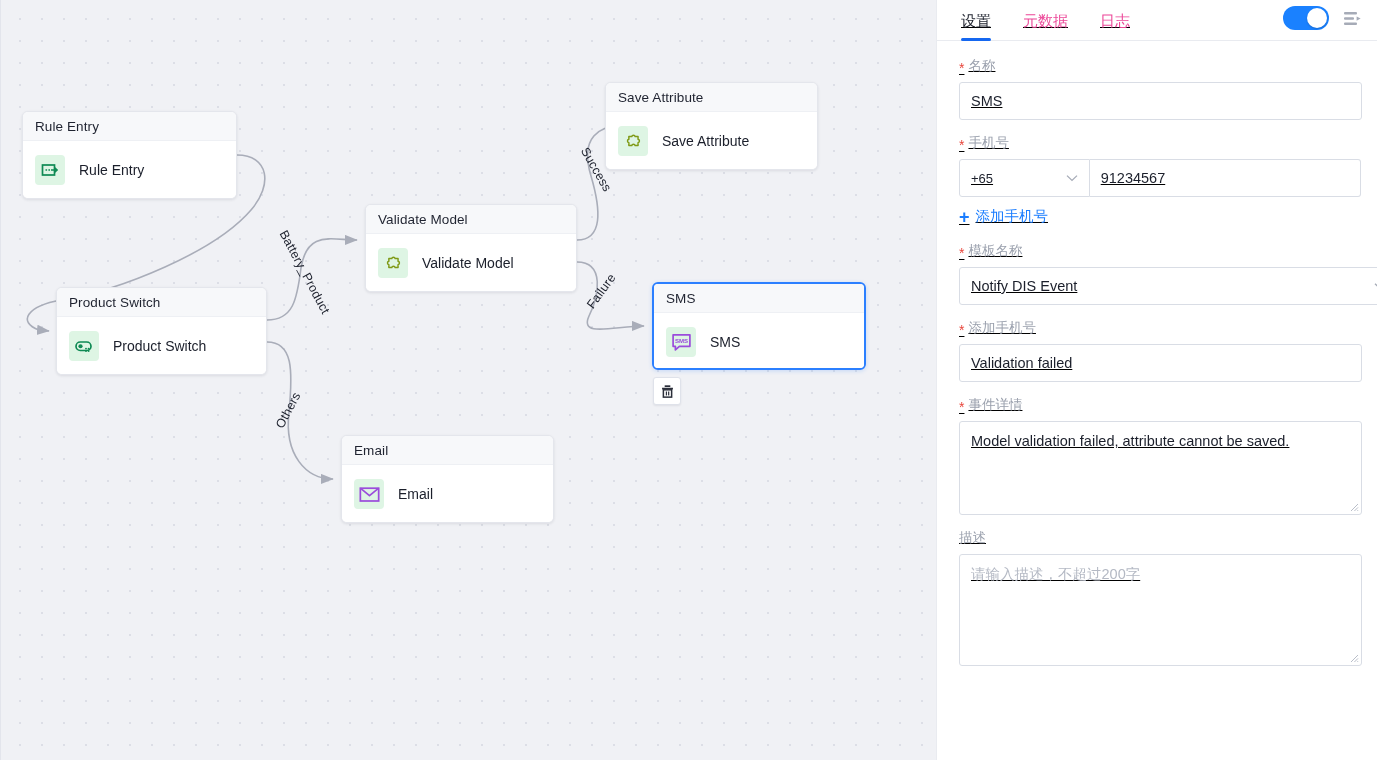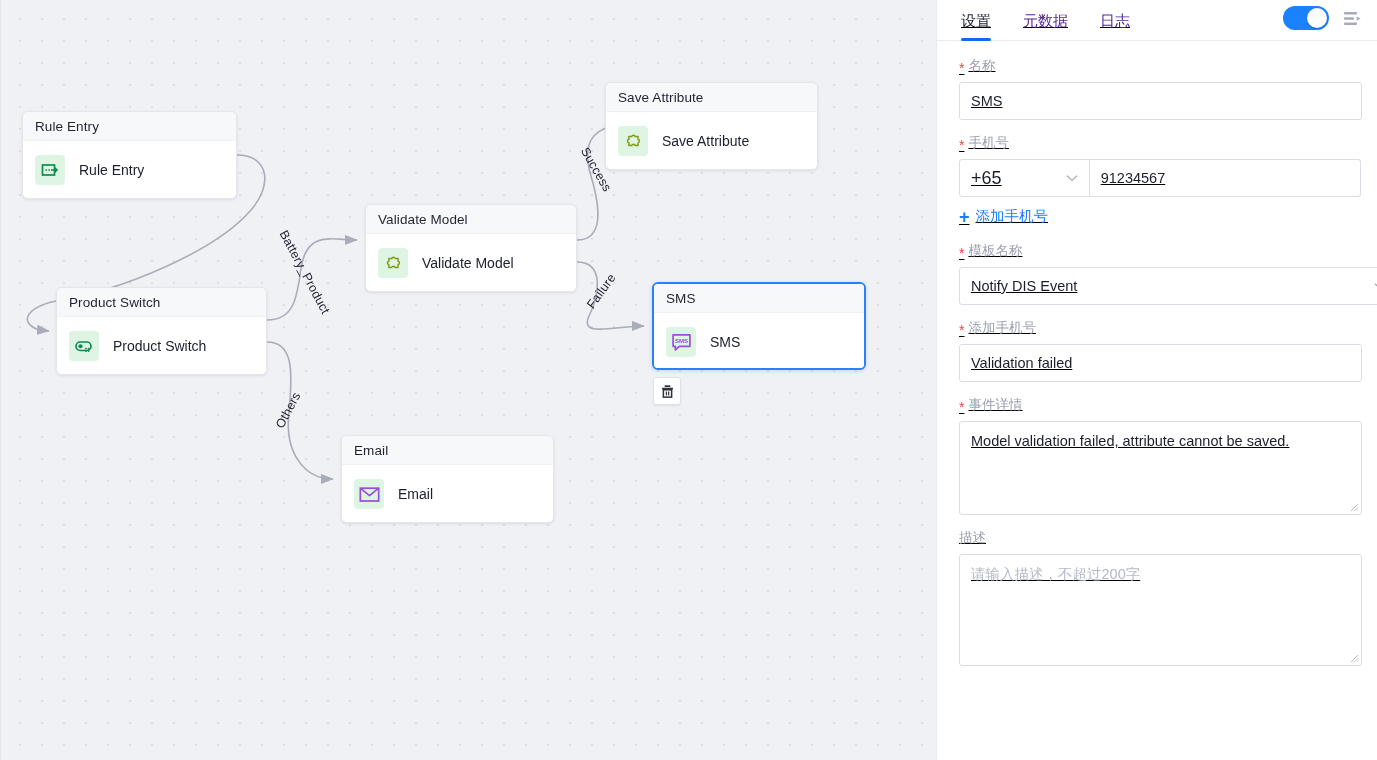--- a/index.html
+++ b/index.html
@@ -94,21 +94,21 @@
   .panel-tabs {
     height: 41px;
     display: flex; align-items: flex-end;
     padding: 0 24px;
     border-bottom: 1px solid #e9ebf0;
     position: relative;
     flex: 0 0 auto;
   }
   .tab {
     font-size: 15px;
-    color: #4c1d95;
+    color: #ec4899;
     padding: 0 0 9px 0;
     margin-right: 32px;
     cursor: pointer;
     position: relative;
   }
   .tab.active { color: #1b1f2b; }
   .tab.active::after {
     content: "";
     position: absolute;
     left: 0; right: 0; bottom: -1px;
@@ -169,21 +169,21 @@
   }
 
   .phone-row { display: flex; gap: 0; }
   .cc-select {
     width: 131px; height: 38px;
     border: 1px solid #d9dde5;
     border-radius: 3px 0 0 3px;
     background: #fff;
     display: flex; align-items: center; justify-content: space-between;
     padding: 0 11px;
-    font-size: 18px; color: #1b1f2b;
+    font-size: 13px; color: #1b1f2b;
     cursor: pointer;
   }
   .phone-num {
     width: 272px; height: 38px;
     border: 1px solid #d9dde5;
     border-left: none;
     border-radius: 0 3px 3px 0;
     background: #fff;
     display: flex; align-items: center;
     padding: 0 11px;

